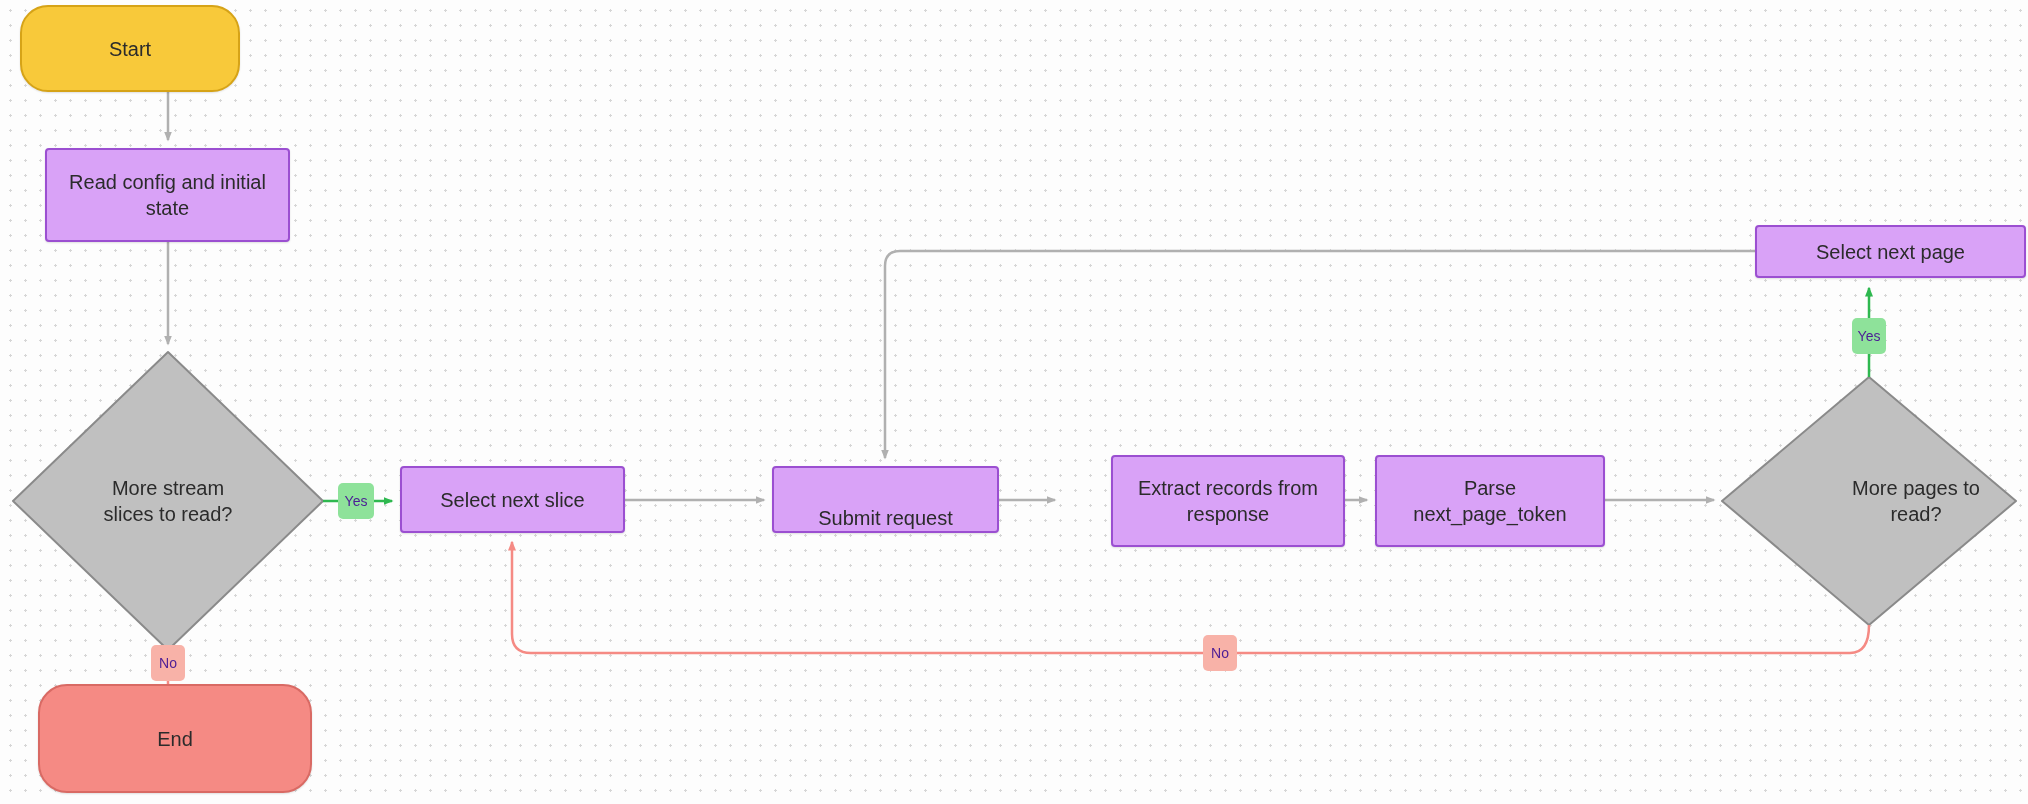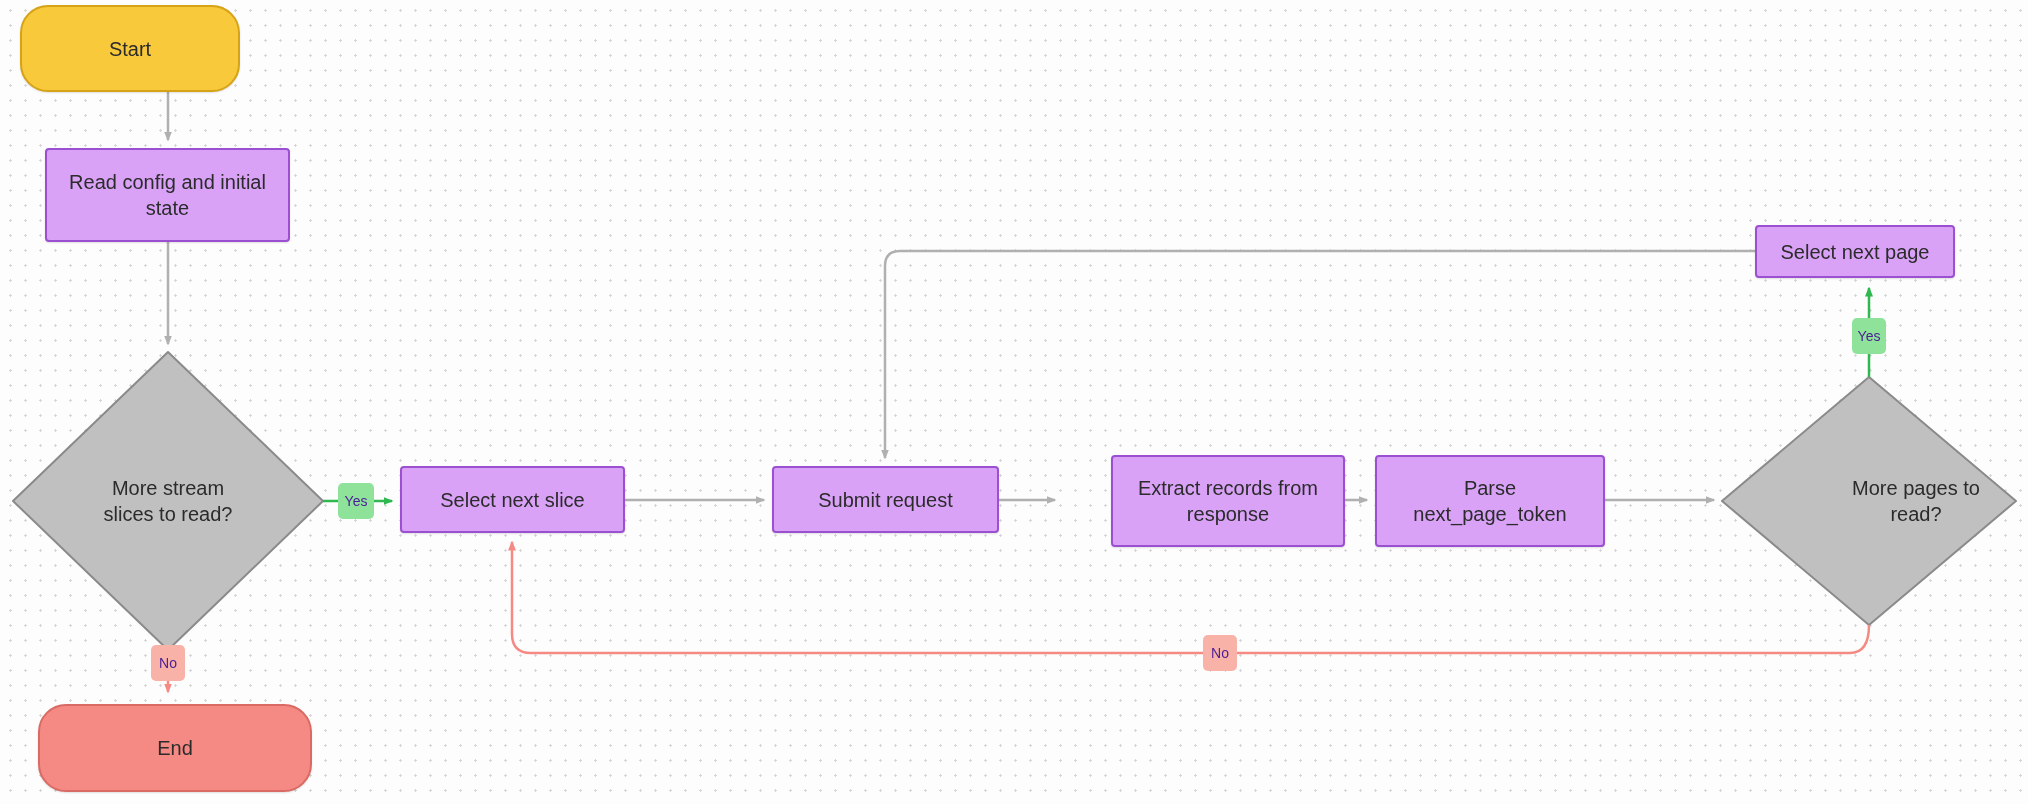--- a/index.html
+++ b/index.html
@@ -136,48 +136,48 @@
   <div class="node node-process" style="left:45px; top:148px; width:245px; height:94px; padding:0 14px;">
     <span>Read config and initial
 state</span>
   </div>
 
   <div class="node node-decision" style="left:13px; top:352px; width:310px; height:298px;">
     <span class="diamond-label">More stream
 slices to read?</span>
   </div>
 
-  <div class="node node-terminal-end" style="left:38px; top:704px; width:274px; height:88px;">
+  <div class="node node-terminal-end" style="left:38px; top:684px; width:274px; height:109px;border-radius:29px;">
     <span>End</span>
   </div>
 
   <div class="node node-process" style="left:400px; top:466px; width:225px; height:67px; padding:0 24px;">
     <span>Select next slice</span>
   </div>
 
-  <div class="node node-process" style="left:772px; top:466px; width:227px; height:67px; padding:0 12px;">
+  <div class="node node-process" style="left:772px; top:466px; width:227px; height:67px; padding:0 12px;align-items:flex-end;">
     <span>Submit request</span>
   </div>
 
   <div class="node node-process" style="left:1063px; top:455px; width:234px; height:92px; padding:0 12px;margin-left:48px;">
     <span>Extract records from
 response</span>
   </div>
 
   <div class="node node-process" style="left:1375px; top:455px; width:230px; height:92px; padding:0 8px;">
     <span>Parse
 next_page_token</span>
   </div>
 
   <div class="node node-decision" style="left:1769px; top:377px; width:294px; height:248px;">
     <span class="diamond-label">More pages to
 read?</span>
   </div>
 
-  <div class="node node-process" style="left:1755px; top:225px; width:200px; height:53px; padding:0 12px;">
+  <div class="node node-process" style="left:1755px; top:225px; width:271px; height:53px; padding:0 12px;">
     <span>Select next page</span>
   </div>
 
   <div class="edge-label edge-label-yes" style="left:338px; top:483px; width:36px; height:36px;">
     <span>Yes</span>
   </div>
 
   <div class="edge-label edge-label-no" style="left:151px; top:645px; width:34px; height:36px;">
     <span>No</span>
   </div>

